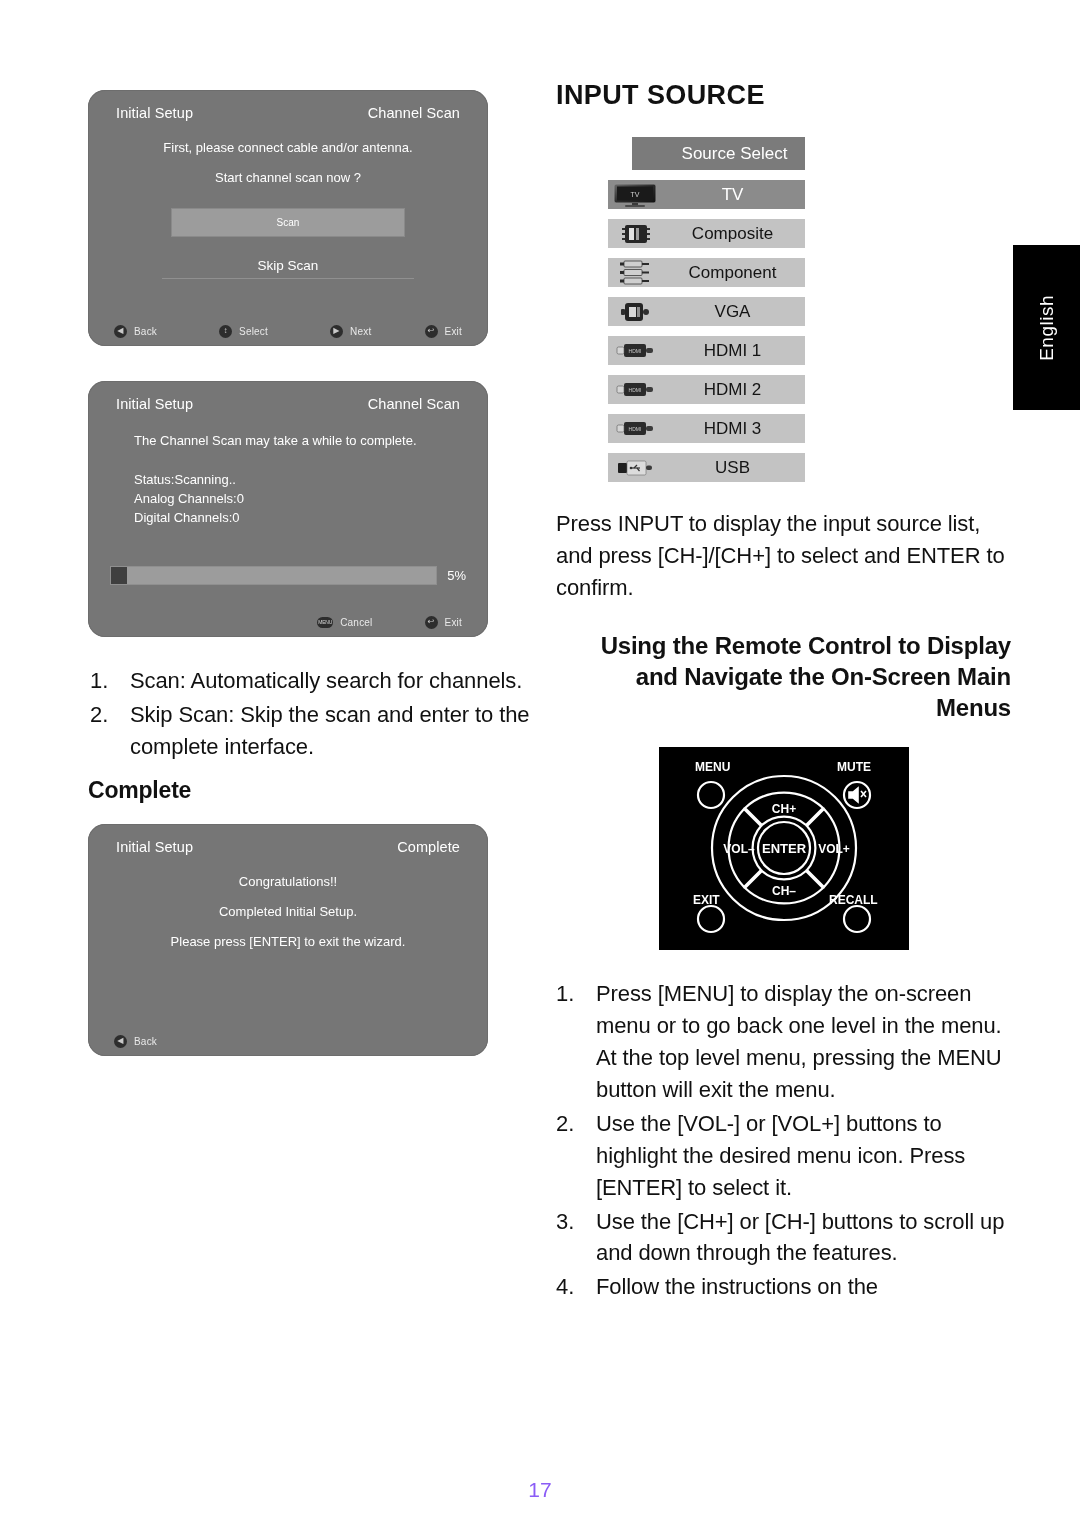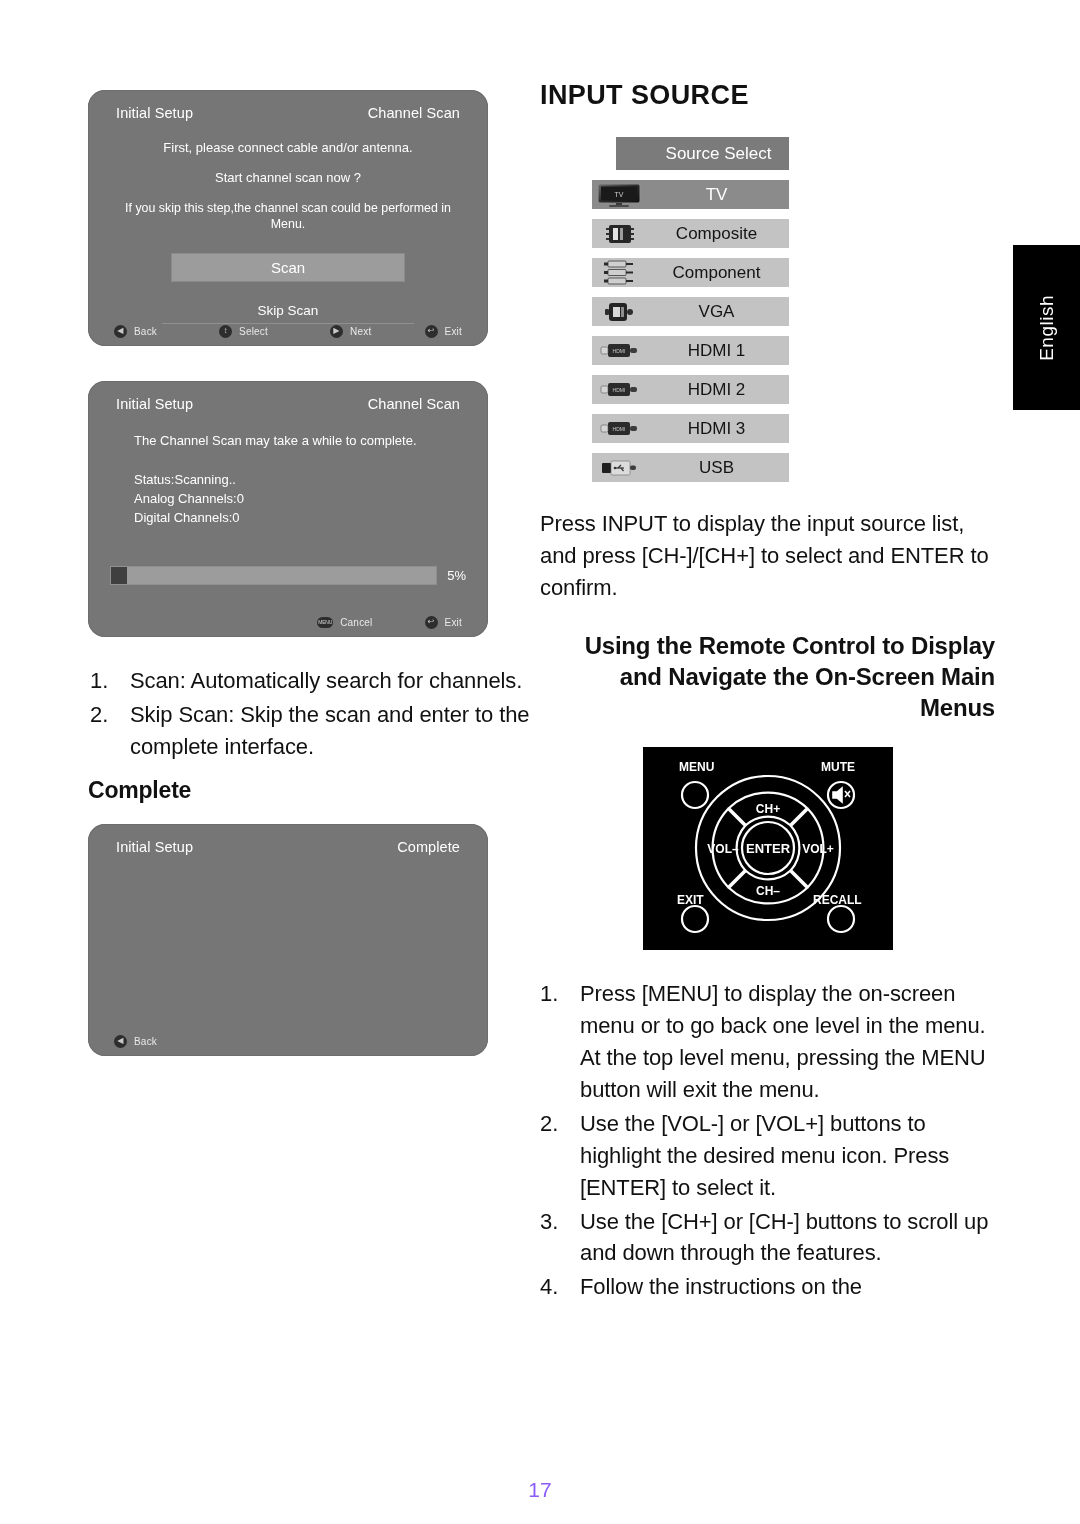--- a/index.html
+++ b/index.html
@@ -7,21 +7,21 @@
     width: 1080px; height: 1524px;
     background: #ffffff;
     font-family: "Liberation Sans", sans-serif;
     color: #111111;
     overflow: hidden;
   }
   .page { position: relative; width: 1080px; height: 1524px; }
 
   
   .col-left  { position: absolute; left: 88px;  top: 90px; width: 450px; }
-  .col-right { position: absolute; left: 540px; top: 80px; width: 455px; }
+  .col-right { position: absolute; left: 556px; top: 80px; width: 455px; }
 
   
   .osd {
     position: relative;
     width: 400px;
     background: #767676;
     border-radius: 17px;
     color: #ffffff;
     font-family: "Liberation Sans", sans-serif;
     box-shadow: 0 0 0 1px #6d6d6d inset;
@@ -35,21 +35,21 @@
   .osd-line { text-align: center; font-size: 13px; margin-top: 13px; line-height: 1.3; }
   .osd-line.small { font-size: 12.4px; }
   .osd-left-line { text-align: left; font-size: 13px; line-height: 1.45; }
 
   .scan-btn {
     margin: 21px auto 0 auto;
     width: 234px; height: 29px;
     background: #9c9c9c;
     border: 1px solid #8a8a8a;
     display: flex; align-items: center; justify-content: center;
-    font-size: 15px; color: #ffffff;
+    font-size: 10px; color: #ffffff;
   }
   .skip-btn {
     margin: 16px auto 0 auto;
     width: 252px; height: 26px;
     display: flex; align-items: center; justify-content: center;
     font-size: 13.5px; color: #ffffff;
     border-bottom: 1px solid #909090;
   }
 
   
@@ -162,21 +162,20 @@
   <div class="col-left">
 
     <div class="osd" style="height:256px;">
       <div class="osd-head">
         <span>Initial Setup</span>
         <span>Channel Scan</span>
       </div>
       <div class="osd-body">
         <div class="osd-line">First, please connect cable and/or antenna.</div>
         <div class="osd-line">Start channel scan now ?</div>
-        <div class="osd-line small">If you skip this step,the channel scan could be performed in Menu.</div>
         <div class="scan-btn">Scan</div>
         <div class="skip-btn">Skip Scan</div>
       </div>
       <div class="osd-foot">
         <span class="hint">
           <span class="circ">◀</span>
           <span>Back</span>
         </span>
         <span class="hint">
           <span class="circ">↕</span>
@@ -234,20 +233,25 @@
         <span class="t"><span class="b">Skip Scan:</span><span> Skip the scan and enter to the complete interface.</span></span>
       </li>
     </ol>
 
     <div class="h2" style="margin-top:14px;">Complete</div>
 
     <div class="osd" style="height:232px; margin-top:20px;">
       <div class="osd-head">
         <span>Initial Setup</span>
         <span>Complete</span>
+      </div>
+      <div class="osd-body">
+        <div class="osd-line">Congratulations!!</div>
+        <div class="osd-line">Completed Initial Setup.</div>
+        <div class="osd-line">Please press [ENTER] to exit the wizard.</div>
       </div>
       <div class="osd-foot">
         <span class="hint">
           <span class="circ">◀</span>
           <span>Back</span>
         </span>
       </div>
     </div>
   </div>
 

